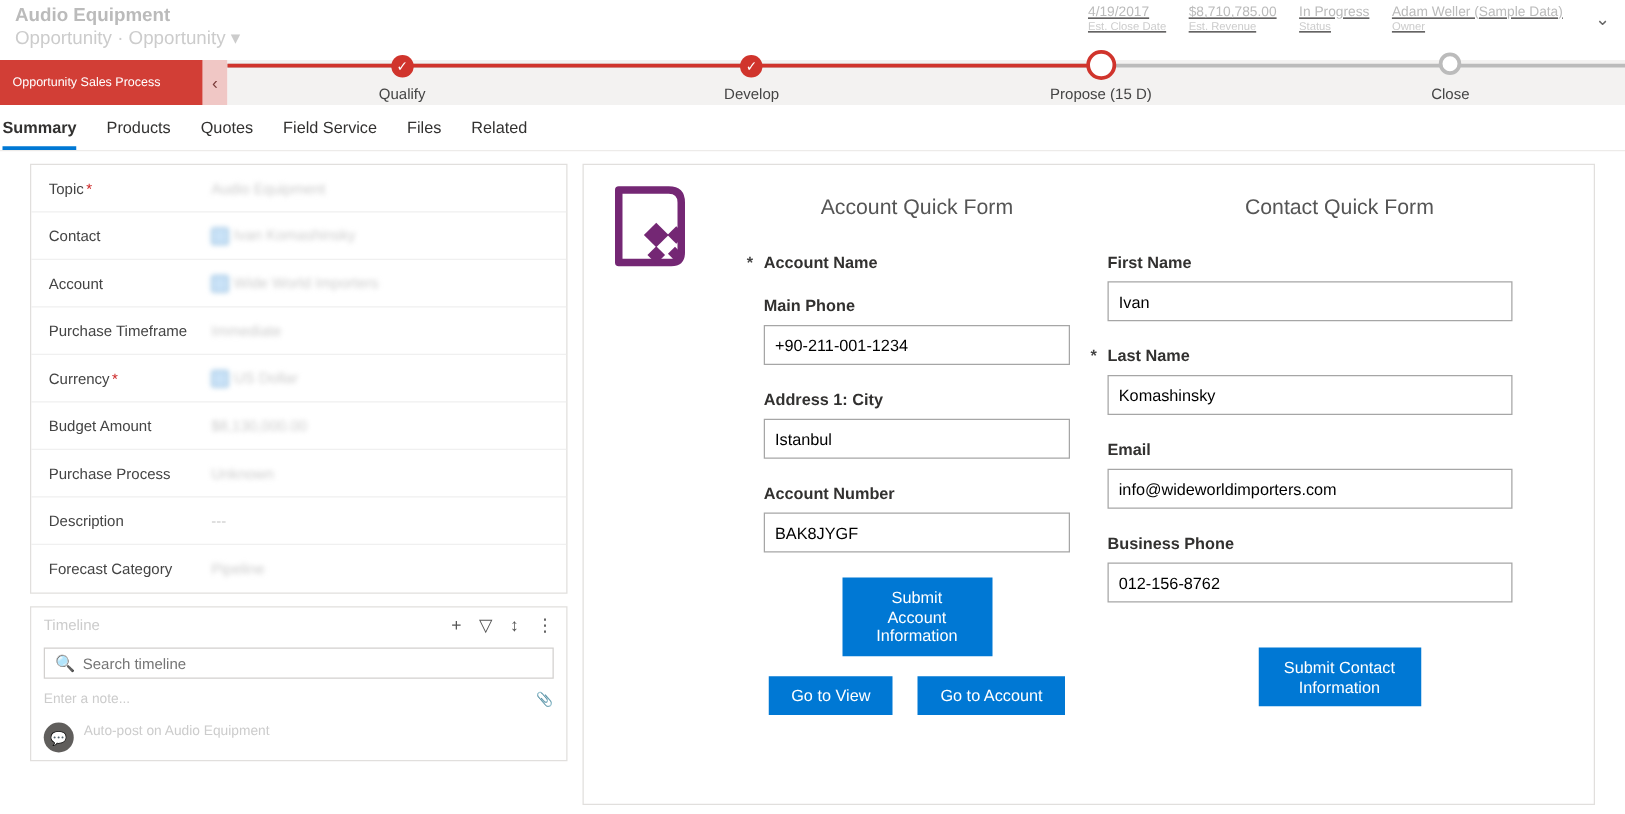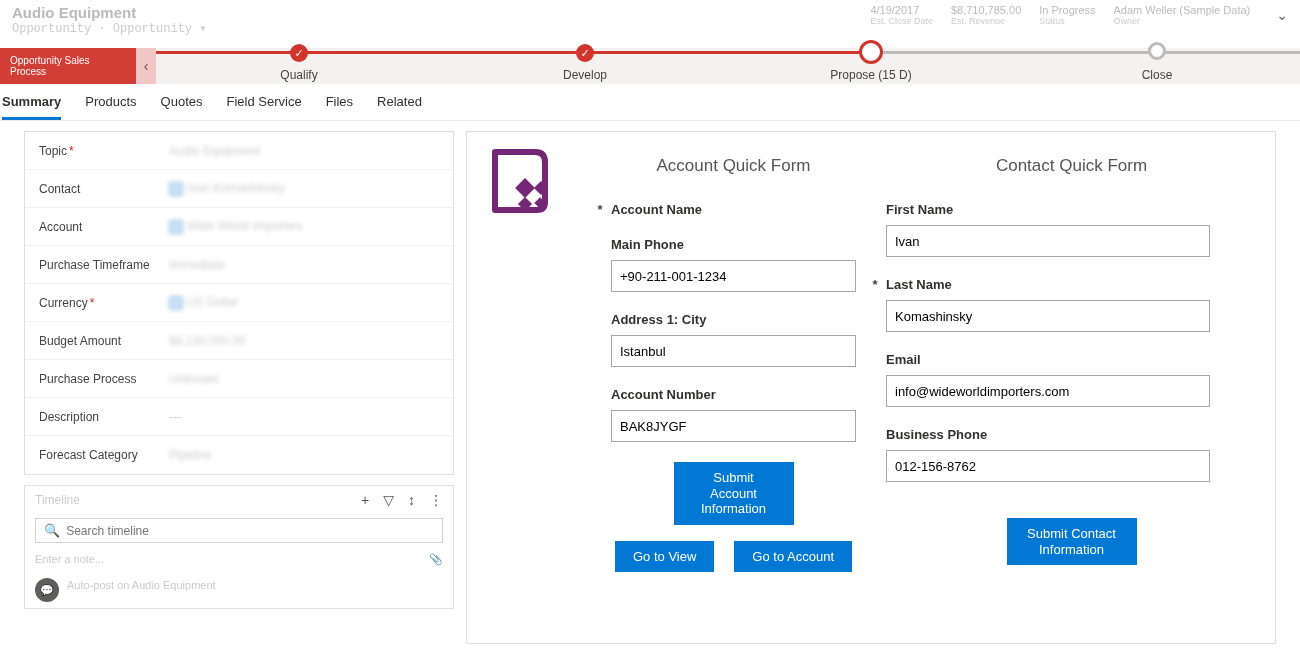--- a/index.html
+++ b/index.html
@@ -1,29 +1,29 @@
 <!DOCTYPE html>
 <html><head>
 <meta charset="utf-8">
 <style>
   * { box-sizing: border-box; margin: 0; padding: 0; }
   body { font-family: "Segoe UI", Arial, sans-serif; font-size: 13px; color: #323130; background: #fff; width: 1300px; height: 651px; overflow: hidden; }
 
   .header-bar { height: 48px; display: flex; align-items: flex-start; padding: 4px 12px; justify-content: space-between; }
   .header-left .title { font-size: 15px; font-weight: 600; color: #bbb; }
-  .header-left .subtitle { font-size: 12px; color: #ccc; font-family: Liberation Mono, monospace; }
+  .header-left .subtitle { font-size: 15px; color: #ccc; }
   .header-right { display: flex; gap: 18px; align-items: flex-start; }
-  .hstat { text-align: left; }
+  .hstat { text-align: left; text-decoration: underline; }
   .hstat .v { font-size: 11px; color: #bbb; }
   .hstat .l { font-size: 9px; color: #ccc; }
   .owner-link { color: #b8d4ee; font-size: 11px; }
   .chevron-down { font-size: 14px; color: #666; align-self: center; padding-left: 8px; }
 
   .stage-row { display: flex; align-items: stretch; height: 36px; }
-  .red-tab { background: #d0342c; color: #fff; font-size: 10px; padding: 4px 10px; width: 136px; display: flex; align-items: center; opacity: .95; }
+  .red-tab { background: #d0342c; color: #fff; font-size: 10px; padding: 4px 10px; width: 162px; display: flex; align-items: center; opacity: .95; }
   .red-arrow { width: 20px; background: #f0c7c5; display: flex; align-items: center; justify-content: center; color: #7a3b39; font-size: 14px; cursor: pointer; }
   .stages { flex: 1; background: #f3f2f1; display: flex; align-items: center; position: relative; }
   .stage { flex: 1; text-align: center; font-size: 12px; color: #444; position: relative; padding-top: 18px; }
   .stage .dot { position: absolute; top: -6px; left: 50%; transform: translateX(-50%); width: 18px; height: 18px; border-radius: 50%; background: #d0342c; display: flex; align-items: center; justify-content: center; color: #fff; font-size: 11px; }
   .stage .ring { position: absolute; top: -10px; left: 50%; transform: translateX(-50%); width: 24px; height: 24px; border-radius: 50%; border: 3px solid #d0342c; background: #fff; }
   .stage .grey-ring { position: absolute; top: -8px; left: 50%; transform: translateX(-50%); width: 18px; height: 18px; border-radius: 50%; border: 3px solid #bbb; background: #fff; }
   .track { position: absolute; top: 3px; left: 0; right: 0; height: 3px; background: #bbb; }
   .track-red { position: absolute; top: 3px; left: 0; height: 3px; background: #d0342c; }
 
   .tab-strip { display: flex; gap: 24px; padding: 10px 18px 0 2px; border-bottom: 1px solid #edebe9; font-size: 13px; }

